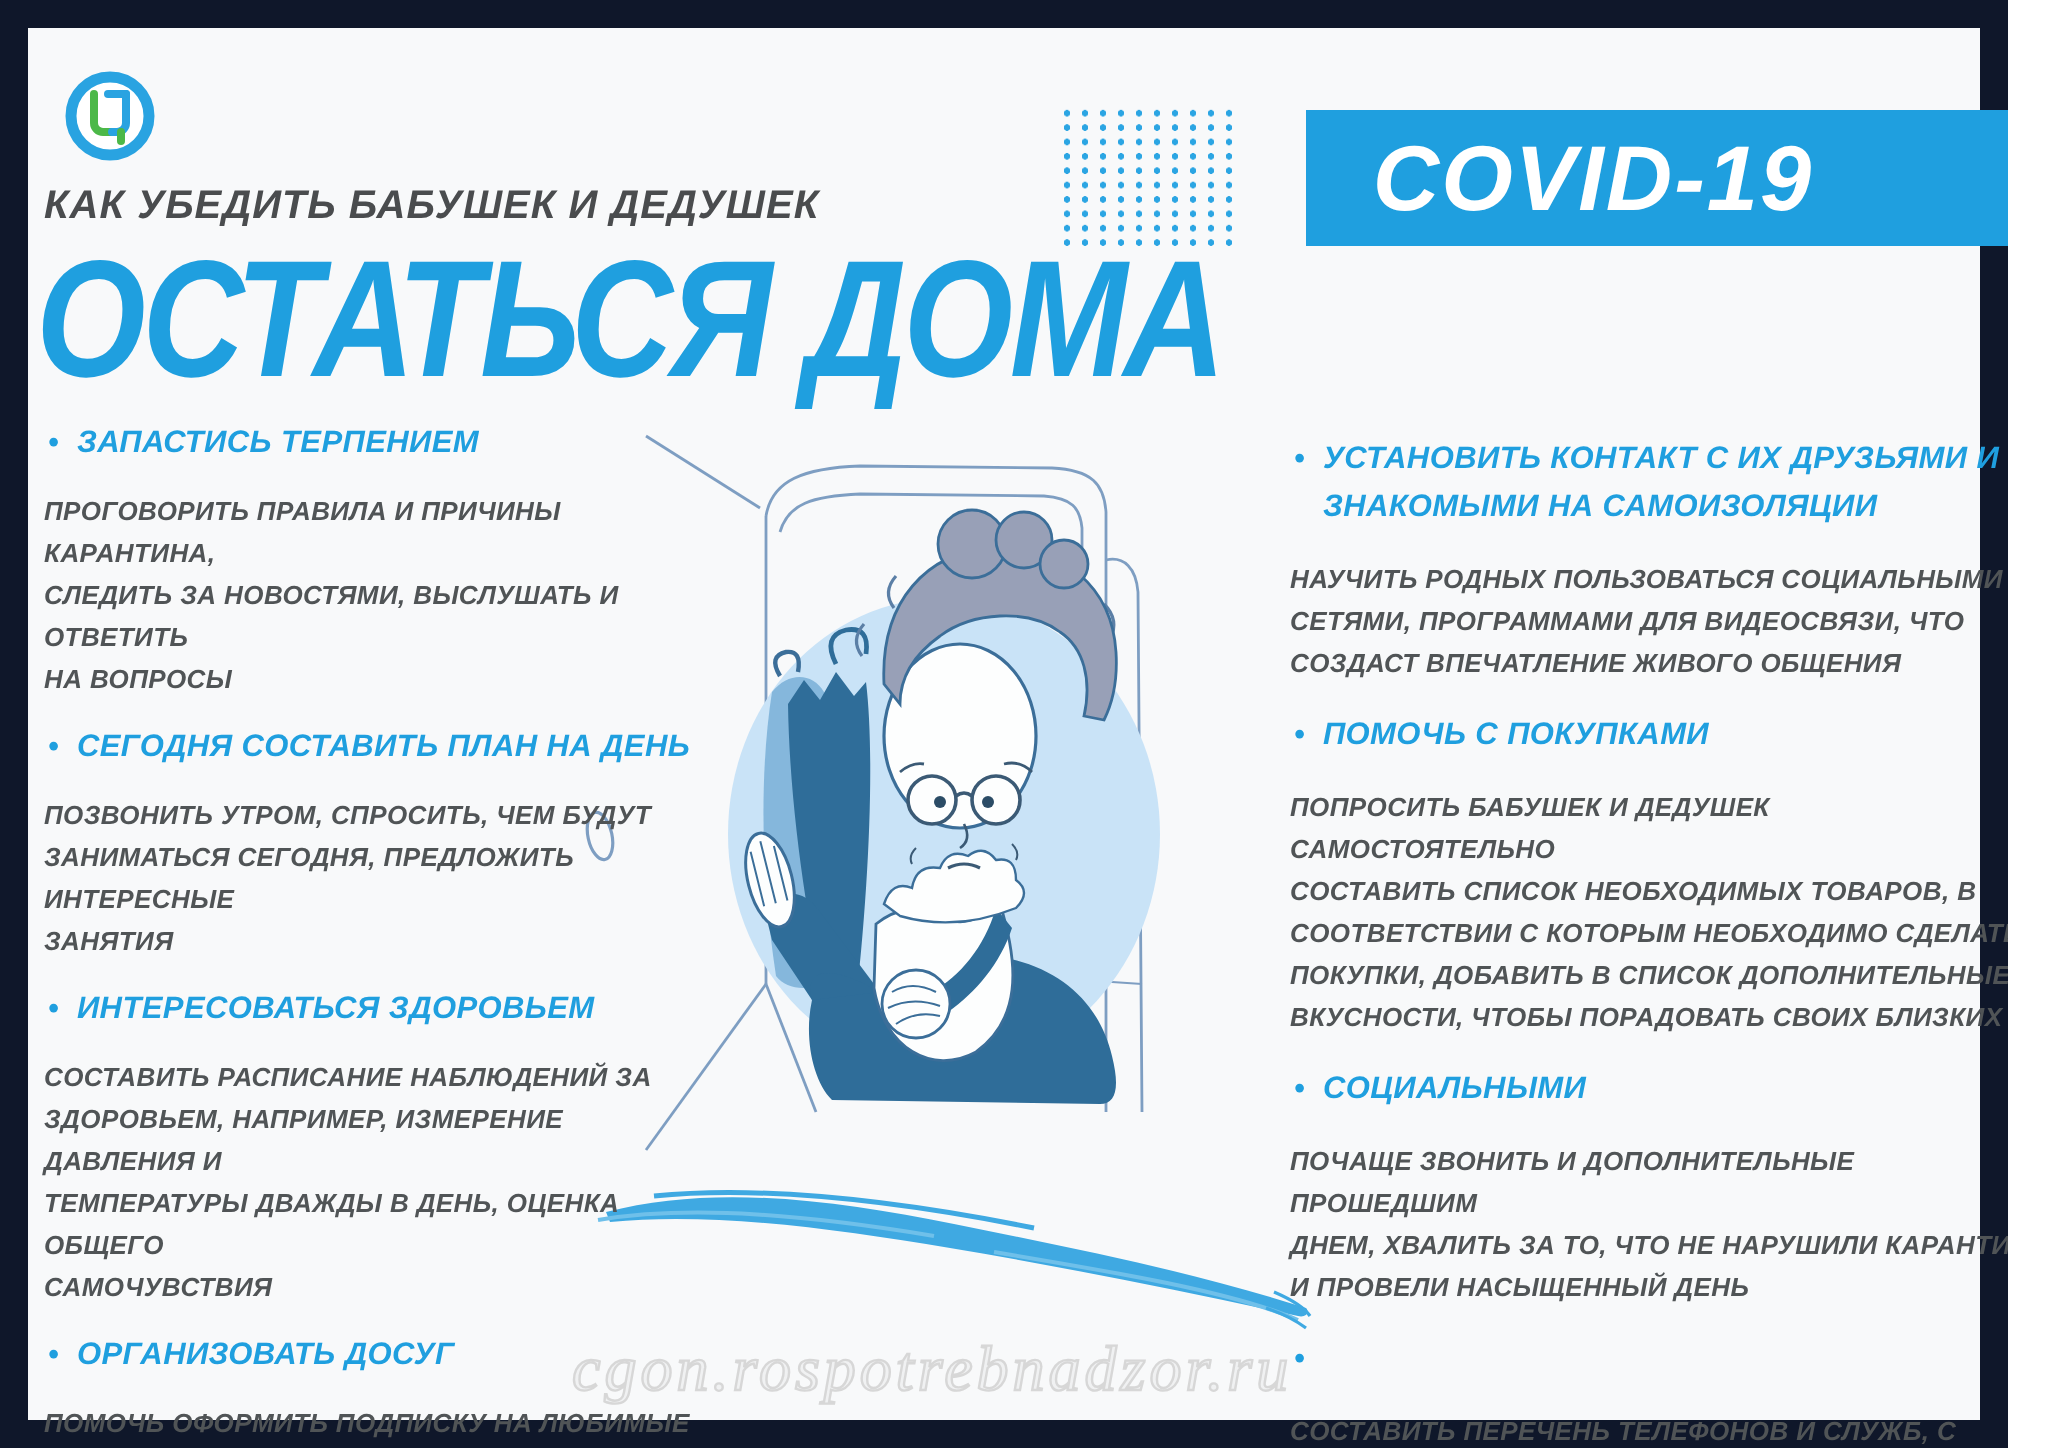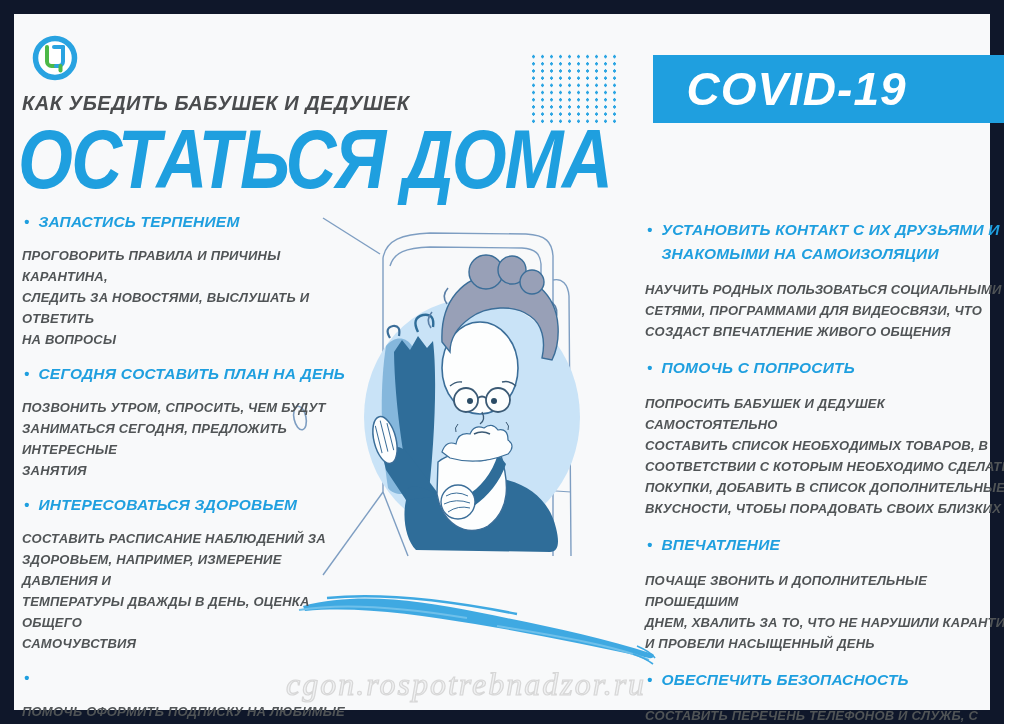--- a/index.html
+++ b/index.html
@@ -167,44 +167,44 @@
 НА ВОПРОСЫ</p>
       <h3 class="sec-h"><span class="bullet">•</span><span>СЕГОДНЯ СОСТАВИТЬ ПЛАН НА ДЕНЬ</span></h3>
       <p class="sec-b">ПОЗВОНИТЬ УТРОМ, СПРОСИТЬ, ЧЕМ БУДУТ
 ЗАНИМАТЬСЯ СЕГОДНЯ, ПРЕДЛОЖИТЬ ИНТЕРЕСНЫЕ
 ЗАНЯТИЯ</p>
       <h3 class="sec-h"><span class="bullet">•</span><span>ИНТЕРЕСОВАТЬСЯ ЗДОРОВЬЕМ</span></h3>
       <p class="sec-b">СОСТАВИТЬ РАСПИСАНИЕ НАБЛЮДЕНИЙ ЗА
 ЗДОРОВЬЕМ, НАПРИМЕР, ИЗМЕРЕНИЕ ДАВЛЕНИЯ И
 ТЕМПЕРАТУРЫ ДВАЖДЫ В ДЕНЬ, ОЦЕНКА ОБЩЕГО
 САМОЧУВСТВИЯ</p>
-      <h3 class="sec-h"><span class="bullet">•</span></h3>
+      <h3 class="sec-h"><span class="bullet">•</span><span>ОРГАНИЗОВАТЬ ДОСУГ</span></h3>
       <p class="sec-b">ПОМОЧЬ ОФОРМИТЬ ПОДПИСКУ НА ЛЮБИМЫЕ
 ФИЛЬМЫ И СЕРИАЛЫ, ПРИВЕЗТИ НАСТОЛЬНЫЕ ИГРЫ,
 ЛЮБИМЫЕ КНИГИ, ГАЗЕТЫ ИЛИ ЖУРНАЛЫ,
 СБОРНИКИ КРОССВОРДОВ И ЛОГИЧЕСКИХ ЗАДАЧ</p>
     </div>
 
     <div class="col col-right">
       <h3 class="sec-h"><span class="bullet">•</span><span>УСТАНОВИТЬ КОНТАКТ С ИХ ДРУЗЬЯМИ И
 ЗНАКОМЫМИ НА САМОИЗОЛЯЦИИ</span></h3>
       <p class="sec-b">НАУЧИТЬ РОДНЫХ ПОЛЬЗОВАТЬСЯ СОЦИАЛЬНЫМИ
 СЕТЯМИ, ПРОГРАММАМИ ДЛЯ ВИДЕОСВЯЗИ, ЧТО
 СОЗДАСТ ВПЕЧАТЛЕНИЕ ЖИВОГО ОБЩЕНИЯ</p>
-      <h3 class="sec-h"><span class="bullet">•</span><span>ПОМОЧЬ С ПОПРОСИТЬ</span></h3>
+      <h3 class="sec-h"><span class="bullet">•</span><span>ПОМОЧЬ С ПОКУПКАМИ</span></h3>
       <p class="sec-b">ПОПРОСИТЬ БАБУШЕК И ДЕДУШЕК САМОСТОЯТЕЛЬНО
 СОСТАВИТЬ СПИСОК НЕОБХОДИМЫХ ТОВАРОВ, В
 СООТВЕТСТВИИ С КОТОРЫМ НЕОБХОДИМО СДЕЛАТЬ
 ПОКУПКИ, ДОБАВИТЬ В СПИСОК ДОПОЛНИТЕЛЬНЫЕ
 ВКУСНОСТИ, ЧТОБЫ ПОРАДОВАТЬ СВОИХ БЛИЗКИХ</p>
-      <h3 class="sec-h"><span class="bullet">•</span><span>ВПЕЧАТЛЕНИЕ</span></h3>
+      <h3 class="sec-h"><span class="bullet">•</span><span>СОЦИАЛЬНЫМИ</span></h3>
       <p class="sec-b">ПОЧАЩЕ ЗВОНИТЬ И ДОПОЛНИТЕЛЬНЫЕ ПРОШЕДШИМ
 ДНЕМ, ХВАЛИТЬ ЗА ТО, ЧТО НЕ НАРУШИЛИ КАРАНТИН
 И ПРОВЕЛИ НАСЫЩЕННЫЙ ДЕНЬ</p>
-      <h3 class="sec-h"><span class="bullet">•</span><span>ОБЕСПЕЧИТЬ БЕЗОПАСНОСТЬ</span></h3>
+      <h3 class="sec-h"><span class="bullet">•</span></h3>
       <p class="sec-b">СОСТАВИТЬ ПЕРЕЧЕНЬ ТЕЛЕФОНОВ И СЛУЖБ, С КОТОРЫМИ
 МОЖНО СВЯЗАТЬСЯ В СЛУЧАЕ ЭКСТРЕННОЙ СИТУАЦИИ</p>
     </div>
 
     <div class="watermark">cgon.rospotrebnadzor.ru</div>
 
   </div>
 </div>
 
 </body></html>

